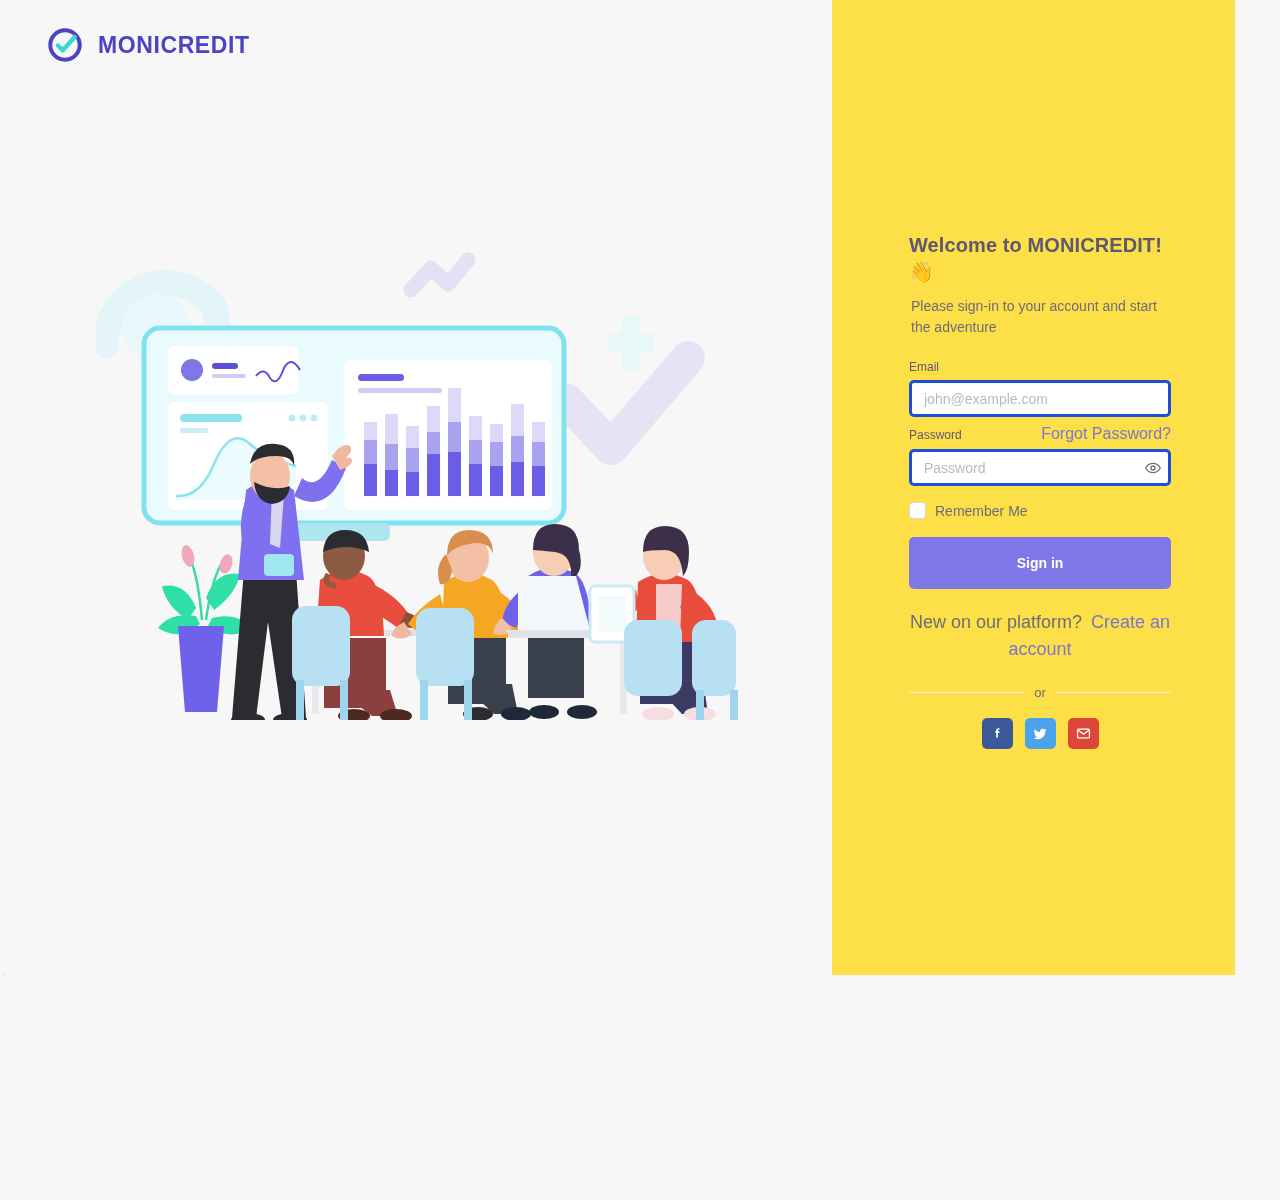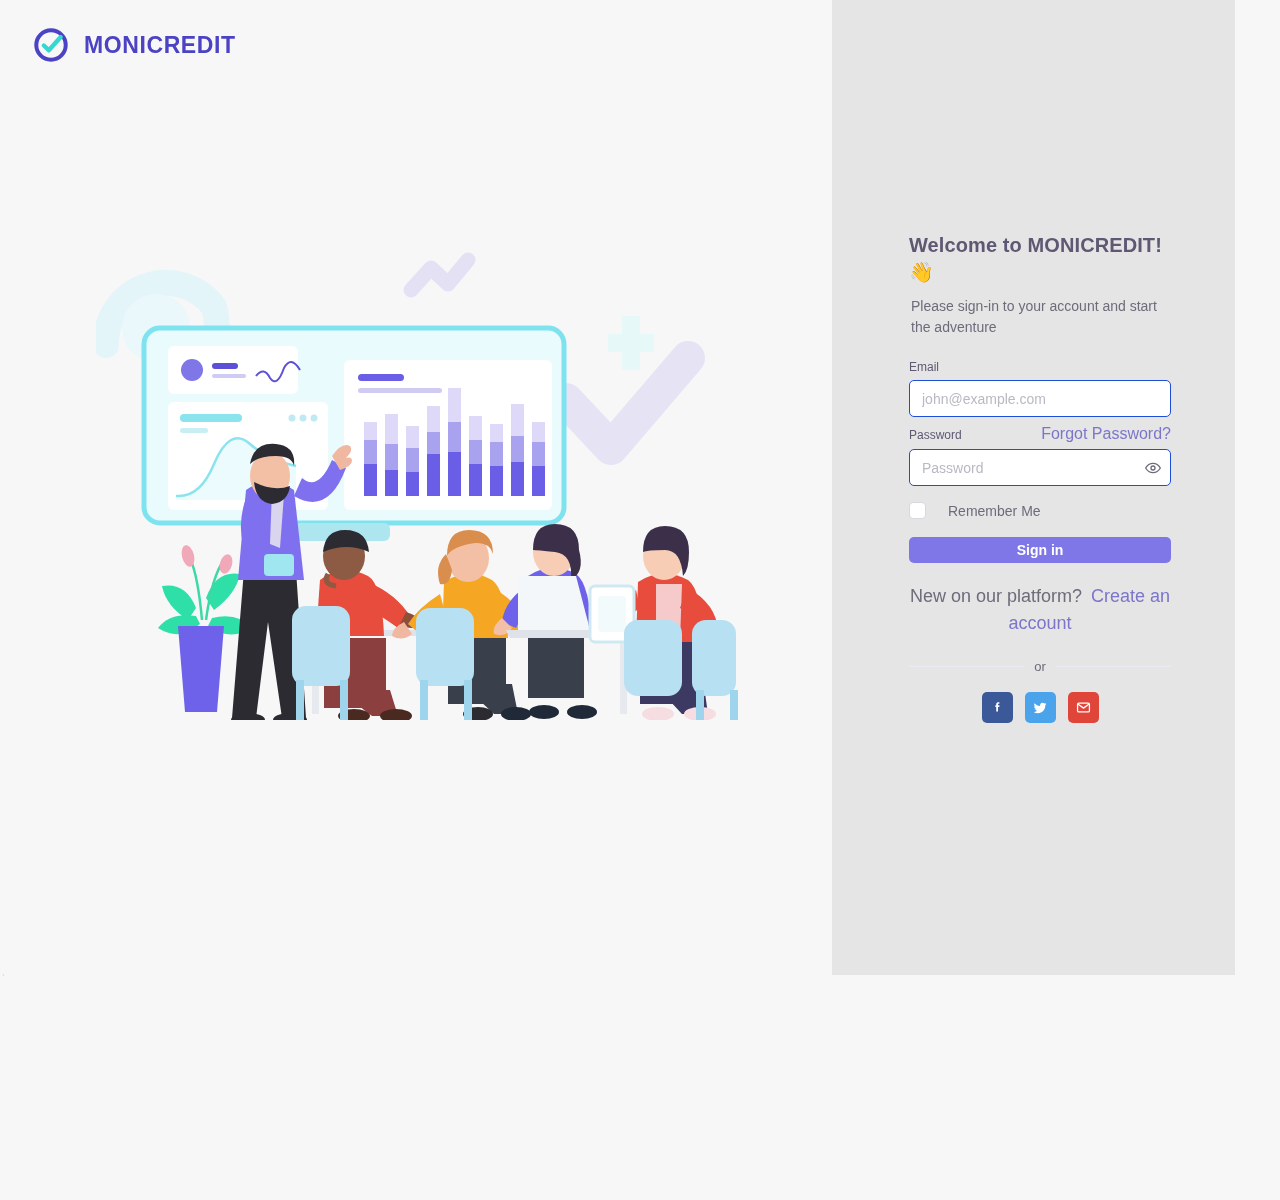--- a/index.html
+++ b/index.html
@@ -7,41 +7,41 @@
     margin: 0; padding: 0;
     width: 1280px; height: 1200px;
     background: #f7f7f8;
     font-family: "Liberation Sans", sans-serif;
     overflow: hidden;
   }
   .page { position: relative; width: 1280px; height: 1200px; background: #f7f7f8; }
 
   
   .brand {
-    position: absolute; left: 32px; top: 26px;
+    position: absolute; left: 46px; top: 26px;
     display: flex; align-items: center; gap: 14px;
   }
   .brand-mark { width: 38px; height: 38px; display: block; }
   .brand-name {
     font-size: 23px; font-weight: 700; letter-spacing: 0.6px;
     color: #4b42c4;
   }
 
   
   .illus-wrap {
     position: absolute; left: 96px; top: 250px;
     width: 660px; height: 470px;
   }
   .illus { width: 660px; height: 470px; display: block; }
 
   
   .auth-panel {
     position: absolute; left: 832px; top: 0;
     width: 403px; height: 975px;
-    background: #e5e5e5;
+    background: #fde047;
   }
   .auth-inner {
     position: absolute; left: 77px; top: 232px; width: 262px;
   }
   .auth-title {
     font-size: 20px; font-weight: 700; color: #5e5873;
     line-height: 1.35; margin: 0 0 10px 0; letter-spacing: 0.1px;
   }
   .auth-sub {
     font-size: 14px; color: #6e6b7b; line-height: 1.5;
@@ -50,42 +50,42 @@
   .field { margin-bottom: 8px; }
   .field-label-row {
     display: flex; justify-content: space-between; align-items: baseline;
     margin-bottom: 6px;
   }
   .field-label { font-size: 12px; color: #5e5873; }
   .link-forgot { font-size: 16px; color: #7b76c9; text-decoration: none; }
   .input-shell { position: relative; }
   .text-input {
     width: 100%; height: 37px; padding: 0 12px;
-    border: 1px solid #1d4ed8; border-radius: 5px;
+    border: 3px solid #1d4ed8; border-radius: 5px;
     font-size: 14px; color: #6e6b7b; background: #fff;
     font-family: "Liberation Sans", sans-serif; outline: none;
   }
   .text-input::placeholder { color: #b9b9c3; }
   .pw-input { padding-right: 38px; }
   .eye-btn {
     position: absolute; right: 1px; top: 1px; width: 34px; height: 35px;
     display: flex; align-items: center; justify-content: center;
     border: none; background: transparent; cursor: pointer; padding: 0;
   }
   .remember-row {
-    display: flex; align-items: center; gap: 22px;
+    display: flex; align-items: center; gap: 9px;
     margin: 16px 0 18px 0;
   }
   .cbox {
     width: 17px; height: 17px; border: 1px solid #d8d6de;
     border-radius: 4px; background: #fff; flex: none; cursor: pointer;
   }
   .remember-label { font-size: 14px; color: #6e6b7b; cursor: pointer; }
   .btn-primary {
-    display: block; width: 100%; height: 26px;
+    display: block; width: 100%; height: 52px;
     background: #7f76e8; color: #fff; border: none; border-radius: 5px;
     font-size: 14px; font-weight: 600; cursor: pointer;
     font-family: "Liberation Sans", sans-serif;
   }
   .signup-row {
     margin-top: 20px; text-align: center;
     font-size: 18px; color: #6e6b7b; line-height: 1.5;
   }
   .signup-row .link-create { color: #7b76c9; text-decoration: none; margin-left: 4px; }
   .or-divider {

